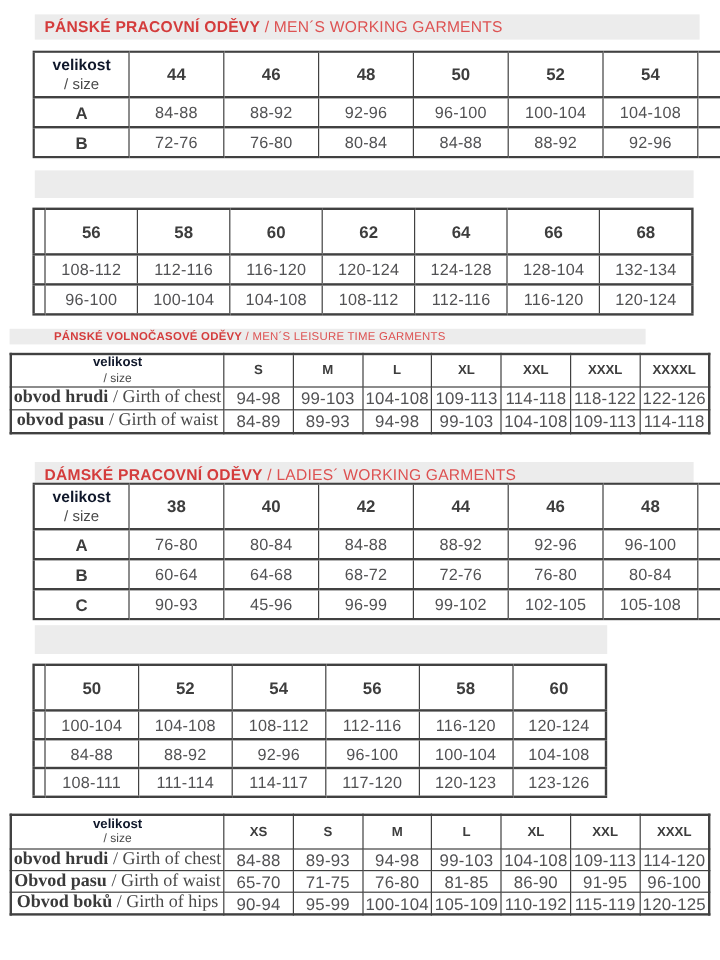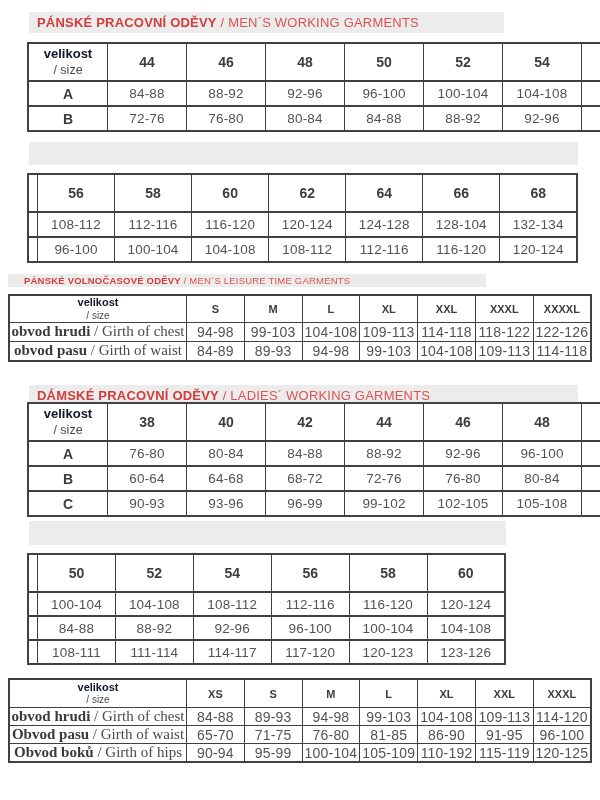--- a/index.html
+++ b/index.html
@@ -3,23 +3,23 @@
 <meta charset="utf-8">
 <style>
   html,body{margin:0;padding:0;background:#fff;}
   #page{
     position:relative;width:600px;height:800px;background:#ffffff;
     font-family:"Liberation Sans",sans-serif;overflow:hidden;
   }
   
   .bar{position:absolute;background:#ececec;box-sizing:border-box;white-space:nowrap;overflow:hidden;}
   .bar-big{font-size:13px;padding-left:8px;}
-  #bar1{left:29px;top:12px;width:475px;height:21px;line-height:21px;}
+  #bar1{left:29px;top:12px;width:554px;height:21px;line-height:21px;}
   #sep1{left:29px;top:142px;width:549px;height:23px;}
-  #bar2{left:8px;top:274px;width:478px;height:13px;line-height:13px;font-size:9.5px;padding-left:16px;}
+  #bar2{left:8px;top:274px;width:530px;height:13px;line-height:13px;font-size:9.5px;padding-left:37px;}
   #bar3{left:29px;top:385px;width:549px;height:22px;line-height:22px;}
   #sep2{left:29px;top:521px;width:477px;height:24px;}
   .red-b{color:#d43c3c;font-weight:bold;letter-spacing:.2px;}
   .red-r{color:#dd5252;letter-spacing:.2px;}
 
   
   .clip{position:absolute;overflow:hidden;}
   #t1wrap{left:27px;top:42px;width:573px;}
   #t4wrap{left:27px;top:402px;width:573px;}
   table.tb{border-collapse:collapse;table-layout:fixed;background:#fff;border:2px solid #414141;}
@@ -231,21 +231,21 @@
             <td class="val">64-68</td>
             <td class="val">68-72</td>
             <td class="val">72-76</td>
             <td class="val">76-80</td>
             <td class="val">80-84</td>
             <td></td>
           </tr>
           <tr>
             <td class="rowlbl">C</td>
             <td class="val">90-93</td>
-            <td class="val">93-96</td>
+            <td class="val">45-96</td>
             <td class="val">96-99</td>
             <td class="val">99-102</td>
             <td class="val">102-105</td>
             <td class="val">105-108</td>
             <td></td>
           </tr>
         </tbody>
       </table>
   </div>
   <div class="bar" id="sep2"></div>

